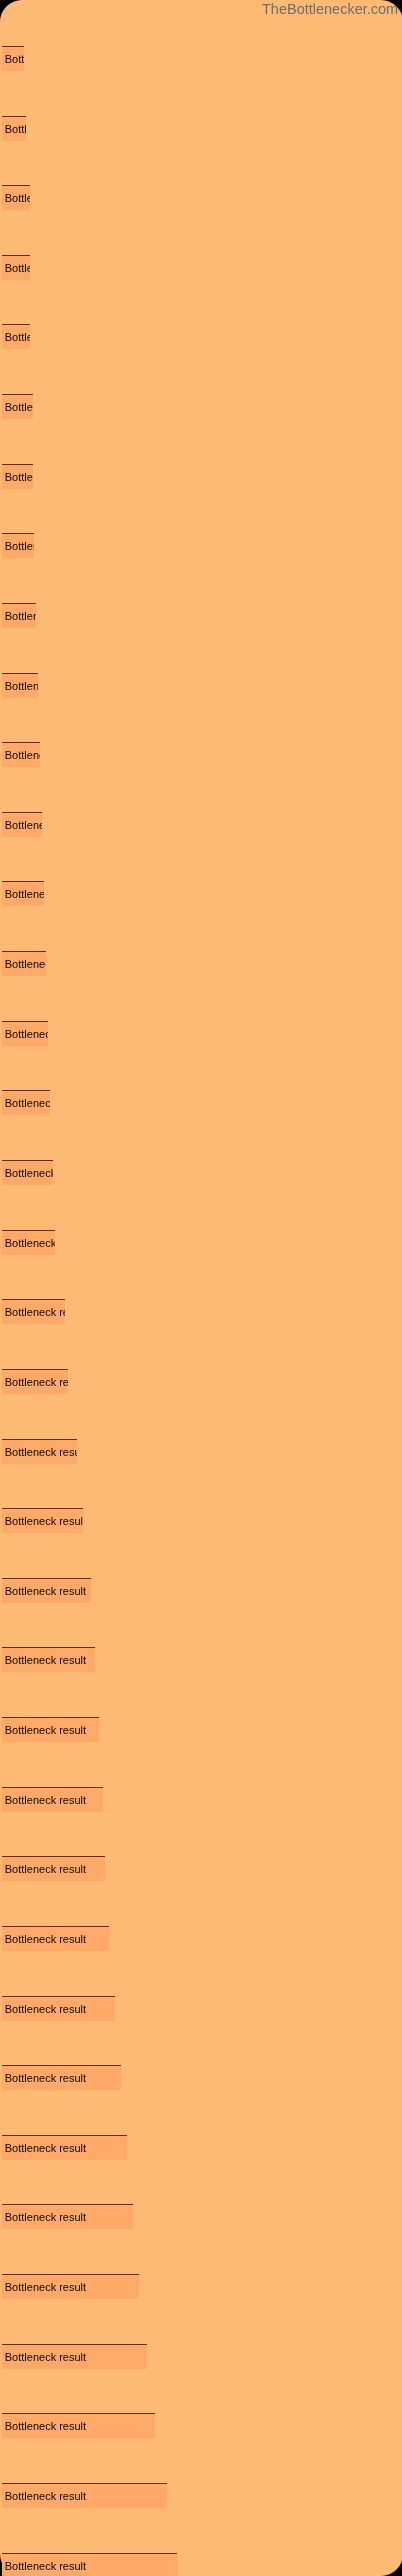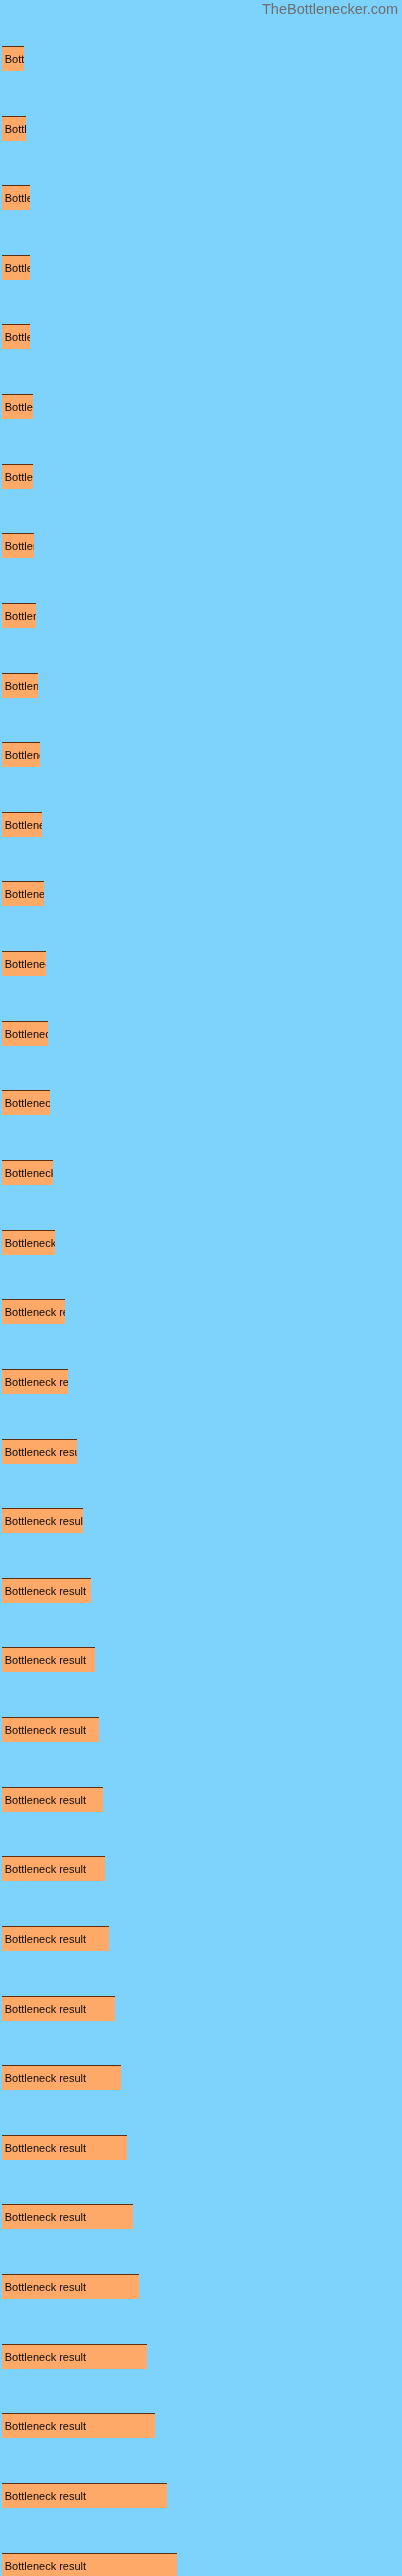--- a/index.html
+++ b/index.html
@@ -12,21 +12,22 @@
     height: 2576px;
     position: relative;
     overflow: hidden;
     font-family: "Liberation Sans", sans-serif;
   }
   #chart-root {
     position: absolute;
     left: 0; top: 0;
     width: 403px;
     height: 2576px;
-    background: #7dd3fc;
+    background: #fdba74;
+    border-radius: 22px;
   }
   .watermark {
     position: absolute;
     right: 4.8px;
     top: 0.8px;
     font-size: 14.5px;
     color: #6e6e6e;
     letter-spacing: 0px;
     white-space: nowrap;
     font-family: "Liberation Sans", sans-serif;

